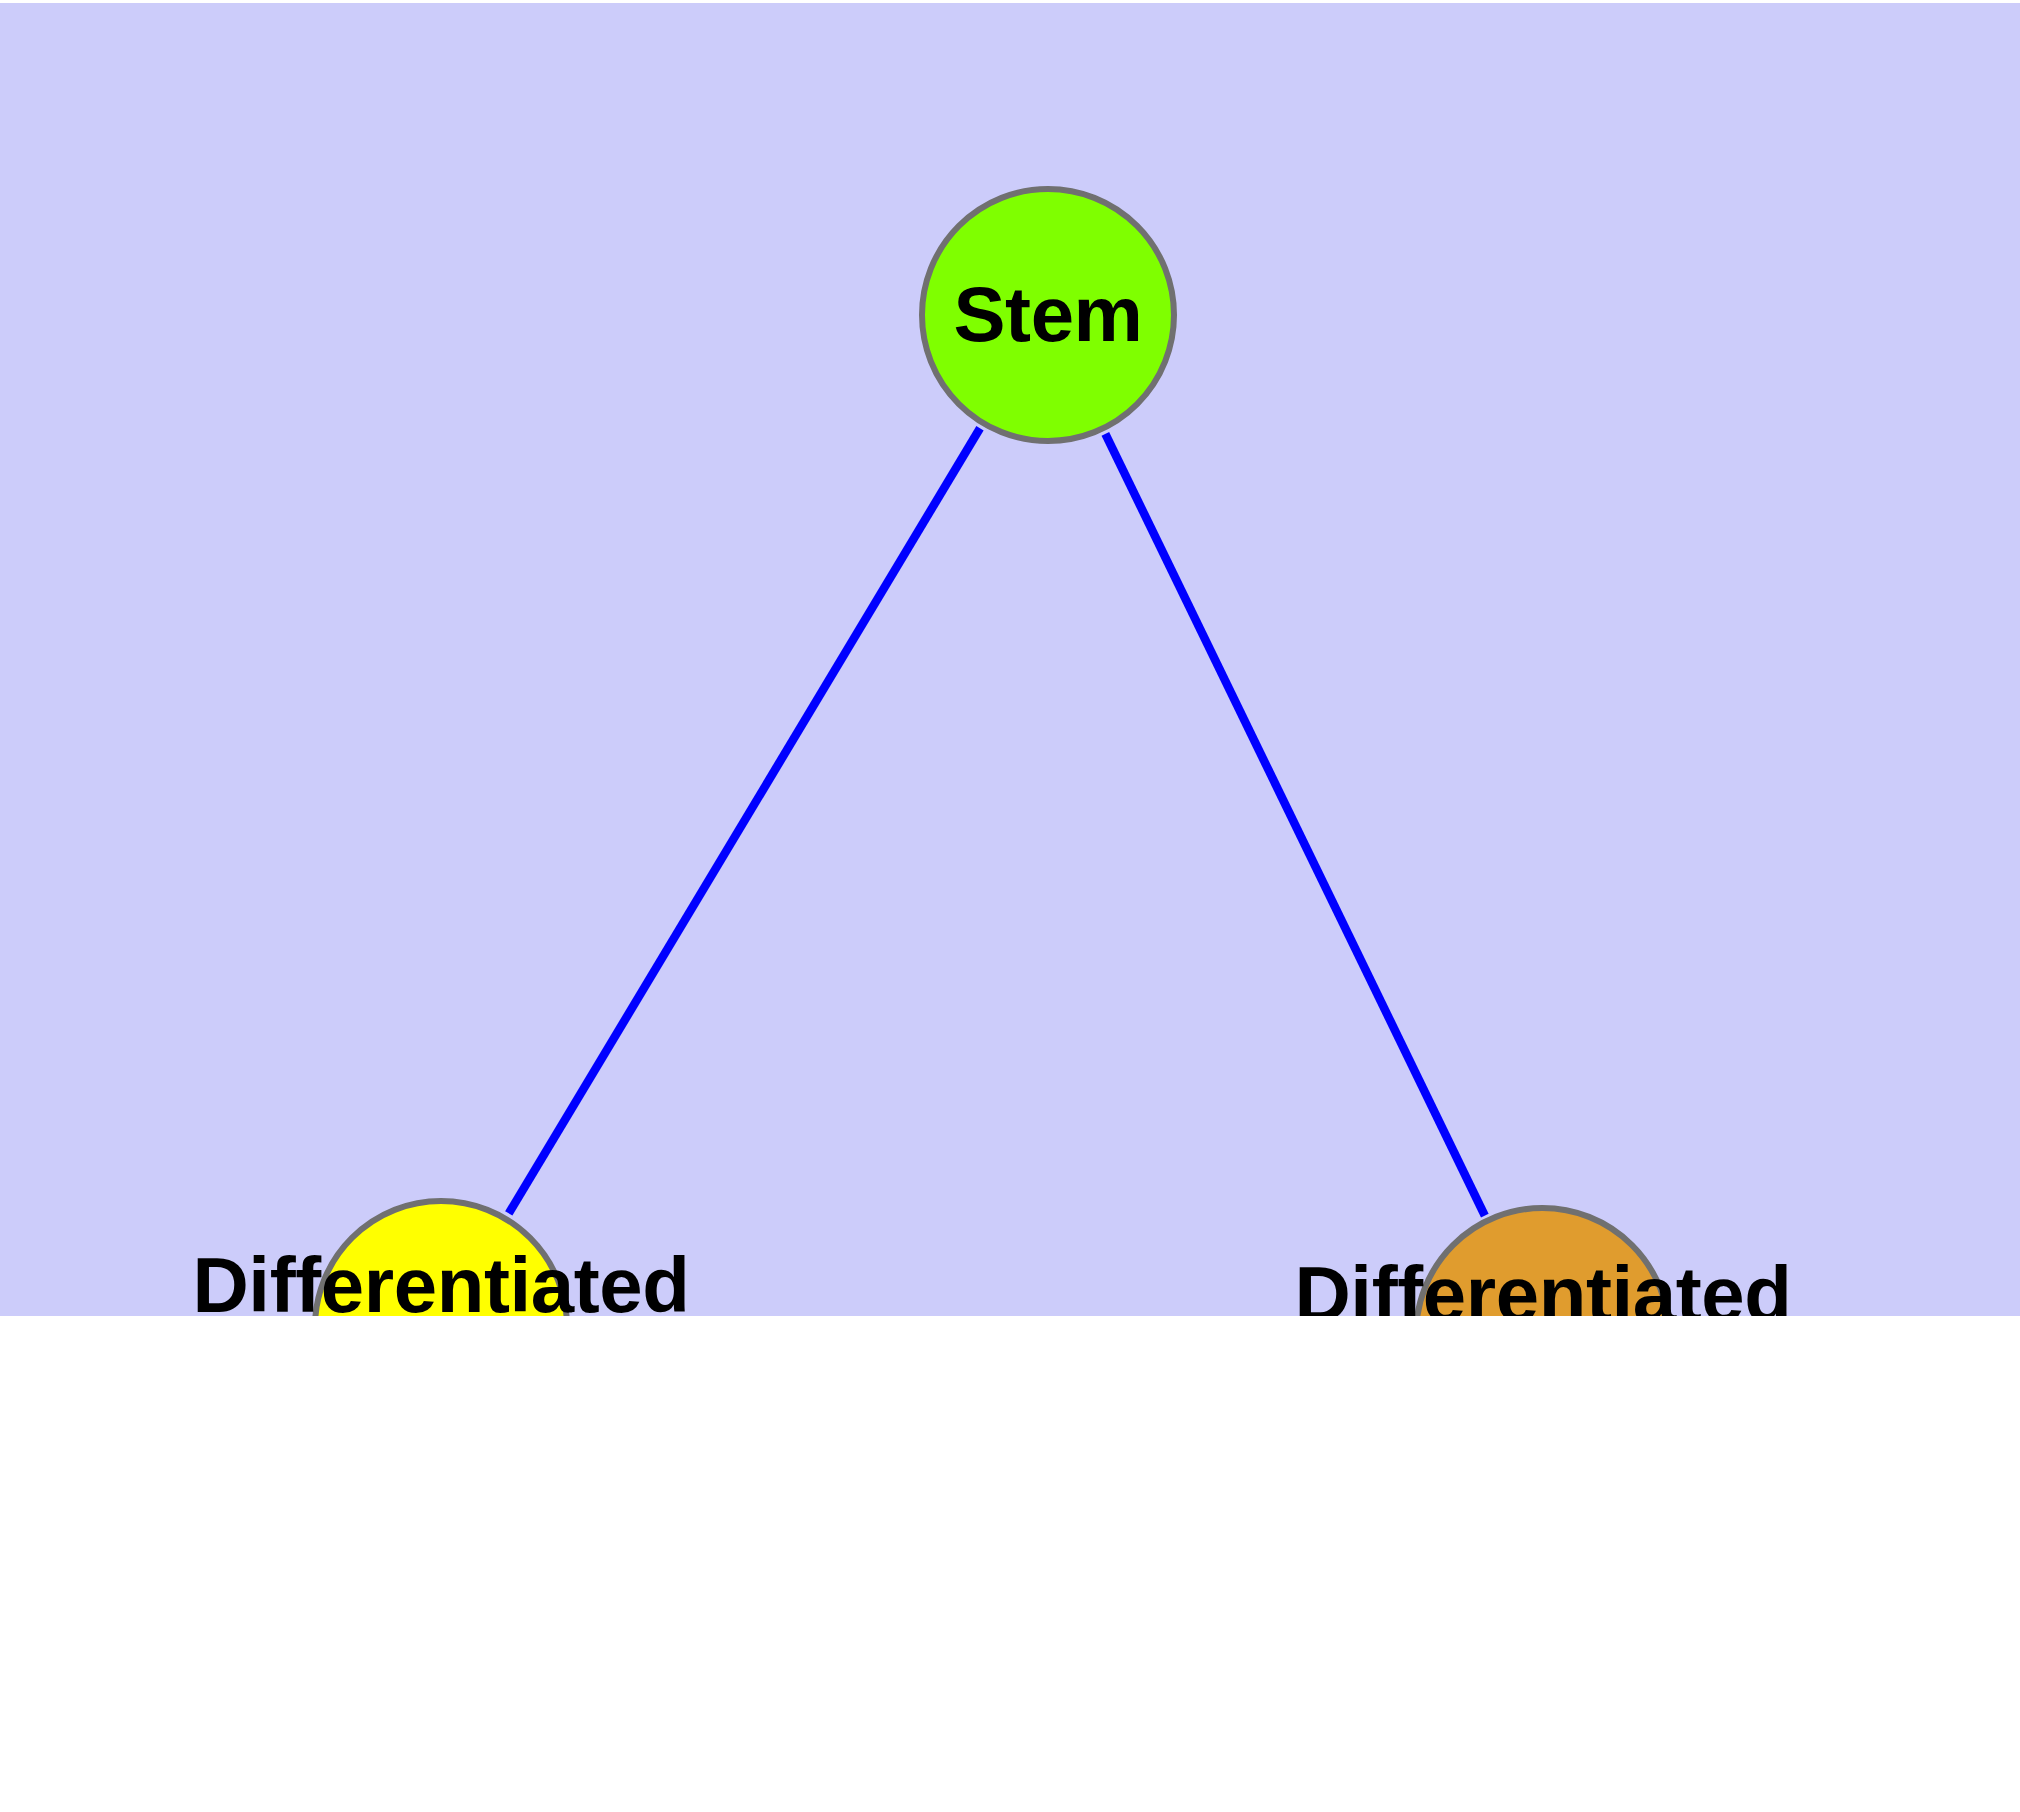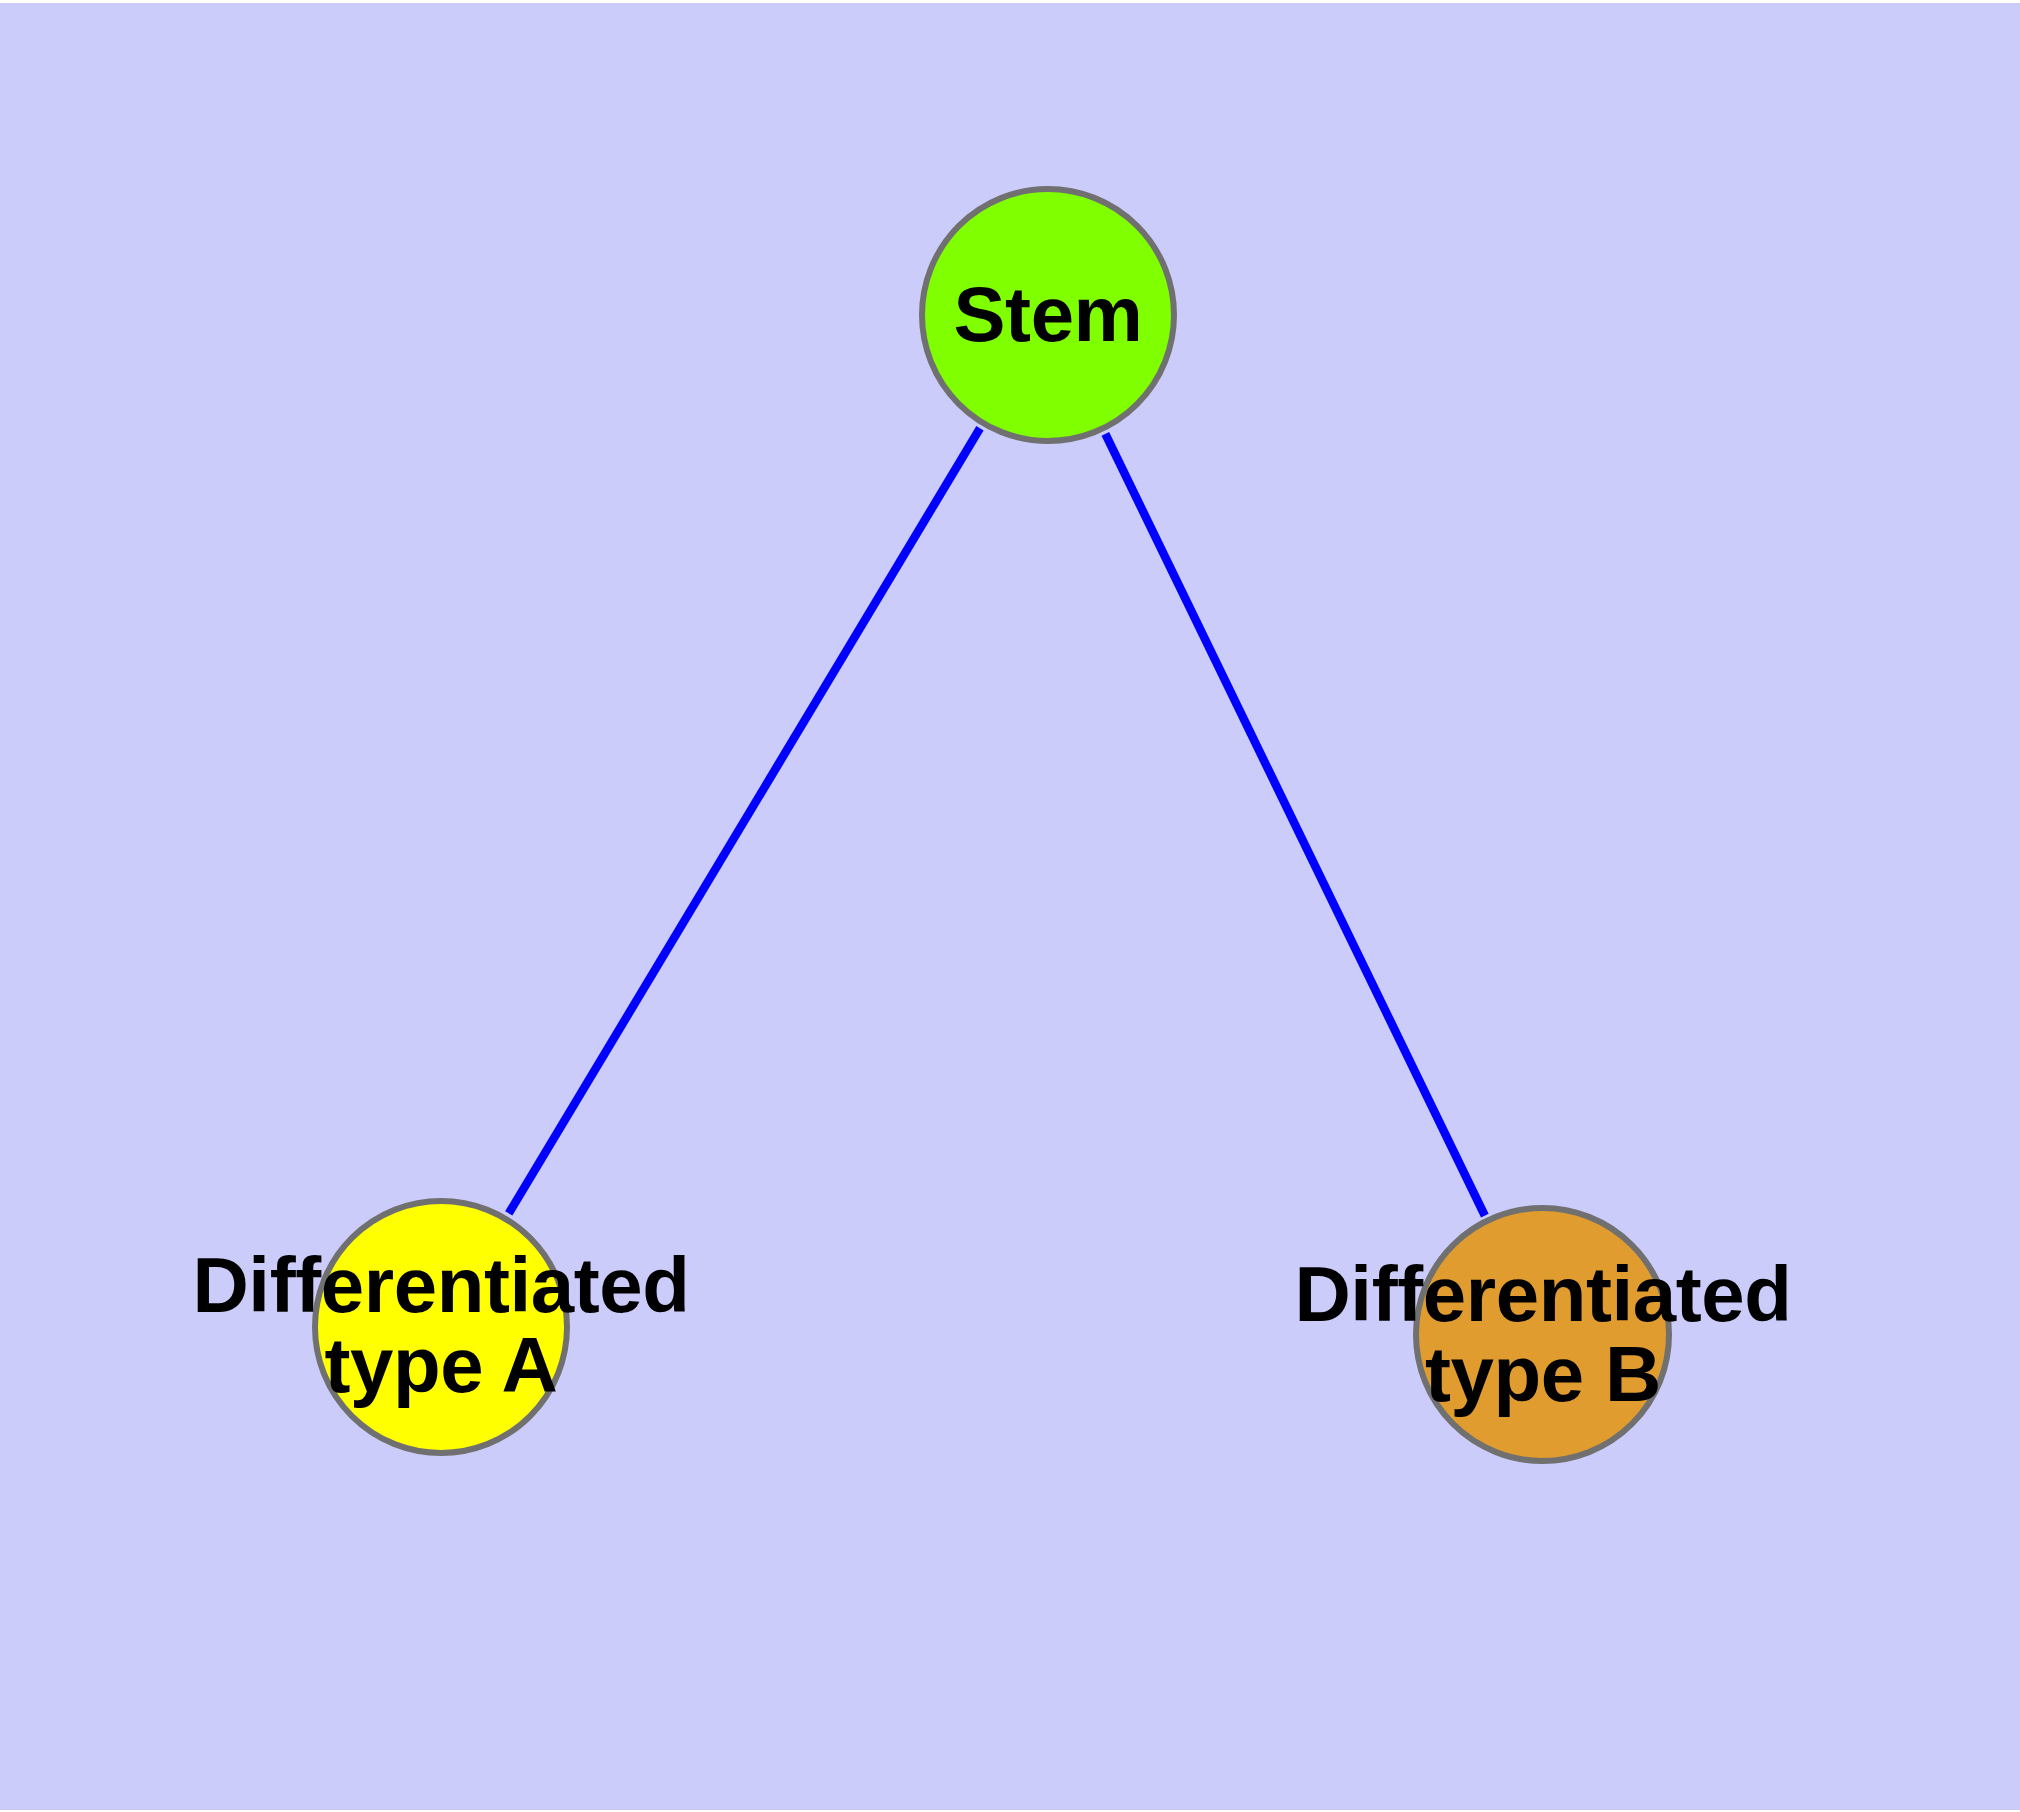--- a/index.html
+++ b/index.html
@@ -3,21 +3,21 @@
 <meta charset="utf-8">
 <style>
   html, body {
     margin: 0;
     padding: 0;
     background: #ffffff;
   }
   #canvas {
     position: relative;
     width: 2021px;
-    height: 1812px;
+    height: 1316px;
     background: #ffffff;
     overflow: hidden;
     font-family: "Liberation Sans", "DejaVu Sans", sans-serif;
   }
   #plot-area {
     position: absolute;
     left: 0;
     top: 2.5px;
     width: 2021px;
     height: 1807px;

